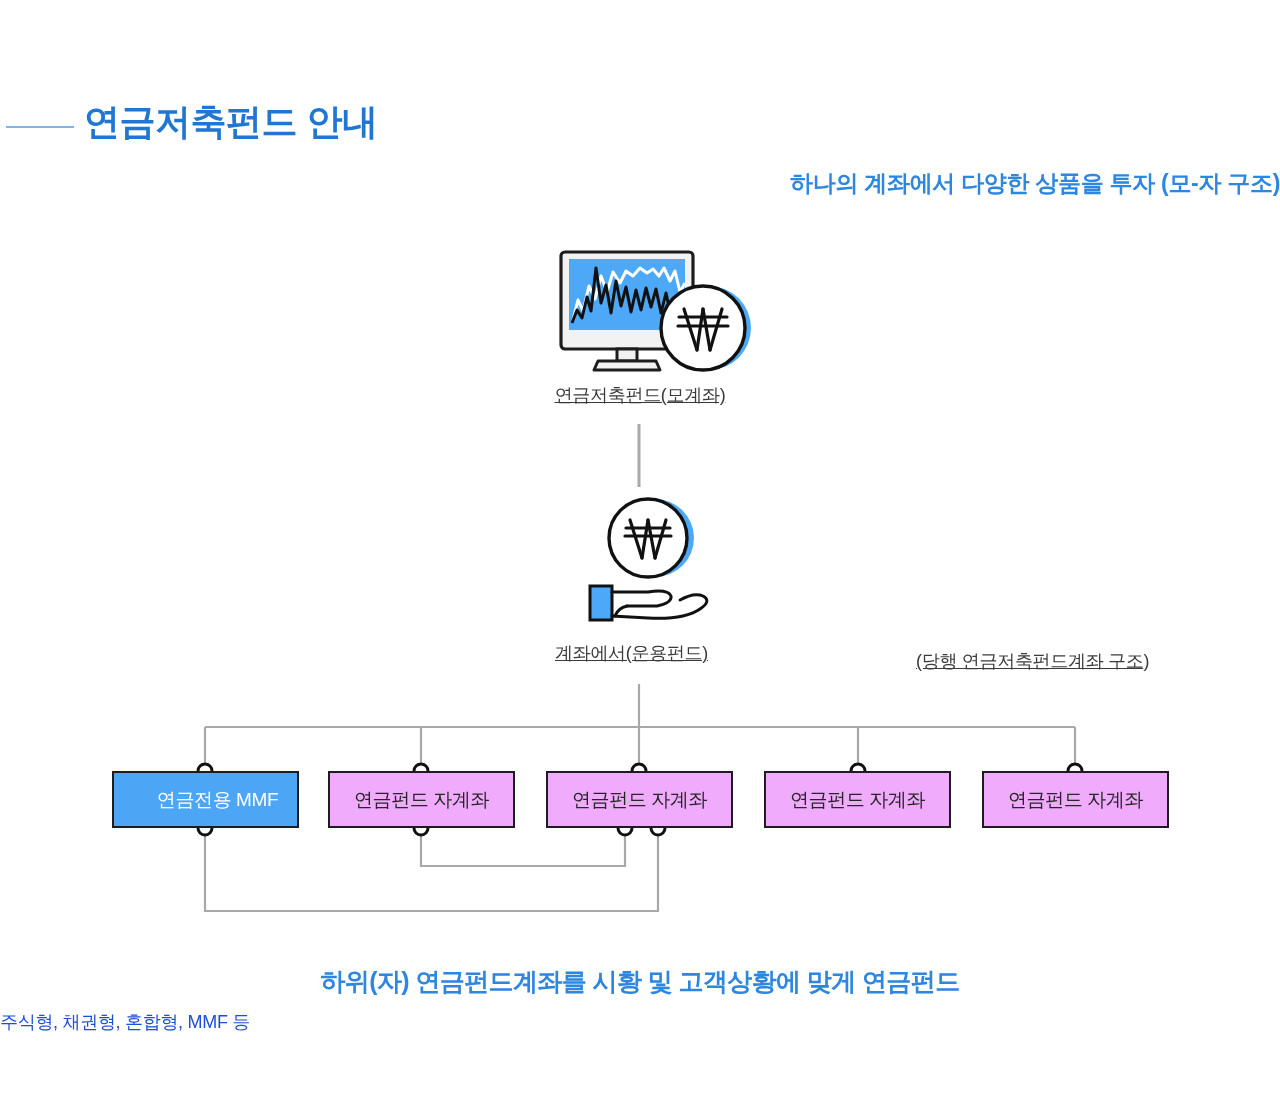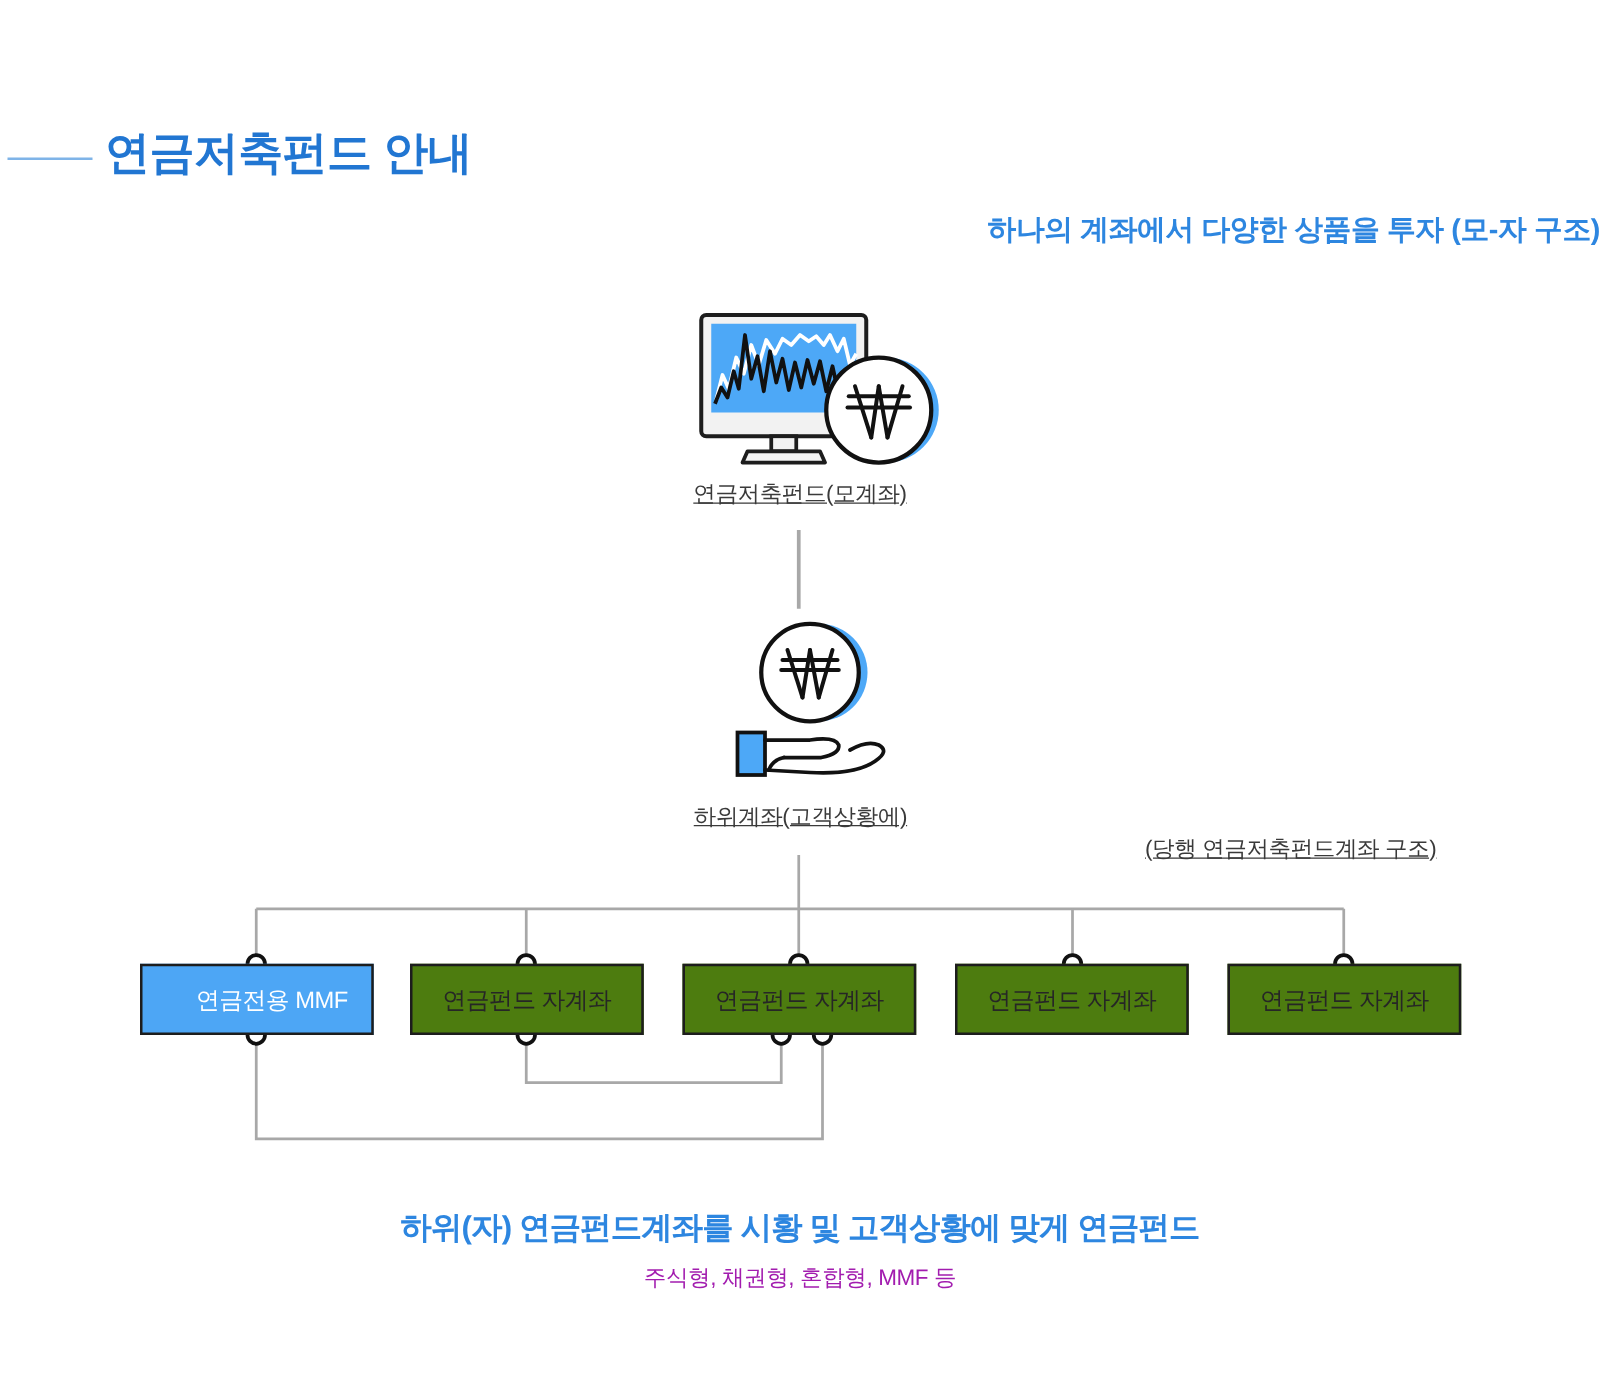--- a/index.html
+++ b/index.html
@@ -38,40 +38,40 @@
   svg.diagram { position:absolute; left:0; top:0; width:1280px; height:1108px; }
 
   
   .lbl {
     position:absolute; font-size:18px; color:#3a3a3a; white-space:nowrap;
     letter-spacing:-0.3px;
     text-decoration:underline;
   }
   .lbl-parent  { left:0; width:1280px; text-align:center; top:383px; }
   .lbl-child   { left:555px; top:641px; }
-  .lbl-note    { left:916px; top:667px; }
+  .lbl-note    { left:916px; top:649px; }
 
   
   .node-box {
     position:absolute; height:57px;
-    border:2px solid #1d1d1d; background:#4d7c0f;
+    border:2px solid #1d1d1d; background:#f0abfc;
     display:flex; align-items:center; justify-content:center;
     font-size:19px; color:#262626; letter-spacing:-0.4px;
     white-space:nowrap;
   }
   .node-box.accent { background:#4da6f5; color:#ffffff; border-color:#1d1d1d;padding-left:24px; }
 
   
   .caption-main {
     position:absolute; left:0; top:965px; width:1280px; text-align:center;
     font-size:25px; font-weight:bold; color:#2d86e0; letter-spacing:-0.6px;
   }
   .caption-sub {
-    position:absolute; left:0; top:1010px; width:1280px; text-align:center;
-    font-size:18px; color:#a21caf; letter-spacing:-0.3px;
+    position:absolute; left:0; top:1010px; width:1280px; text-align:left;
+    font-size:18px; color:#1d4ed8; letter-spacing:-0.3px;
   }
 </style>
 </head>
 <body>
 
 <div class="page">
 
   <div class="header">
     <div class="header-rule"></div>
     <div class="page-title">연금저축펀드 안내</div>
@@ -156,21 +156,21 @@
       <circle cx="858" cy="771" r="7"></circle>
       <circle cx="1075" cy="771" r="7"></circle>
       <circle cx="205" cy="828" r="7"></circle>
       <circle cx="421" cy="828" r="7"></circle>
       <circle cx="625" cy="828" r="7"></circle>
       <circle cx="658" cy="828" r="7"></circle>
     </g>
   </svg>
 
   <div class="lbl lbl-parent">연금저축펀드(모계좌)</div>
-  <div class="lbl lbl-child">하위계좌(고객상황에)</div>
+  <div class="lbl lbl-child">계좌에서(운용펀드)</div>
   <div class="lbl lbl-note">(당행 연금저축펀드계좌 구조)</div>
 
   <div class="node-box accent" style="left:112px; top:771px; width:187px;">연금전용 MMF</div>
   <div class="node-box" style="left:328px; top:771px; width:187px;">연금펀드 자계좌</div>
   <div class="node-box" style="left:546px; top:771px; width:187px;">연금펀드 자계좌</div>
   <div class="node-box" style="left:764px; top:771px; width:187px;">연금펀드 자계좌</div>
   <div class="node-box" style="left:982px; top:771px; width:187px;">연금펀드 자계좌</div>
 
   <div class="caption-main">하위(자) 연금펀드계좌를 시황 및 고객상황에 맞게 연금펀드</div>
   <div class="caption-sub">주식형, 채권형, 혼합형, MMF 등</div>

